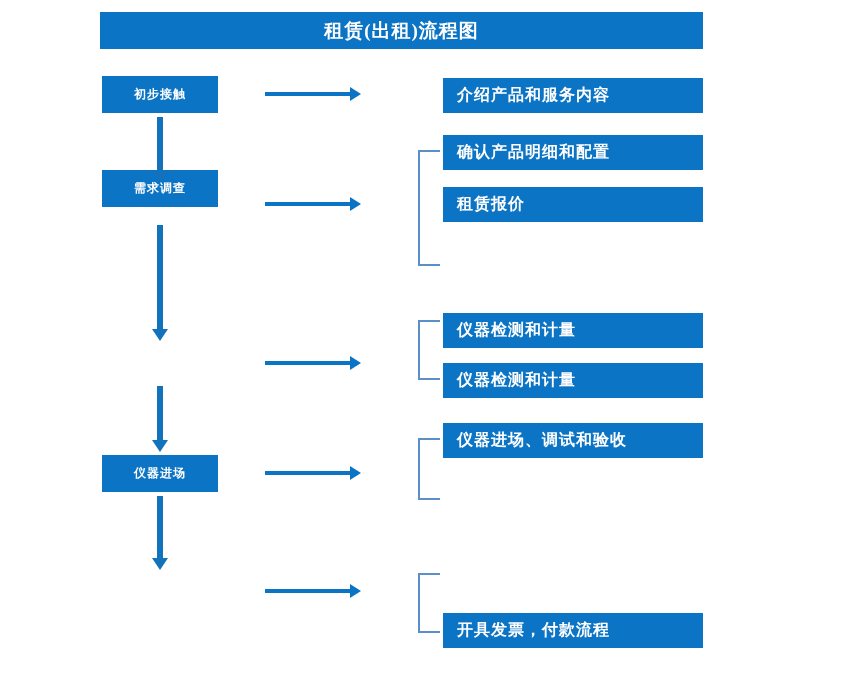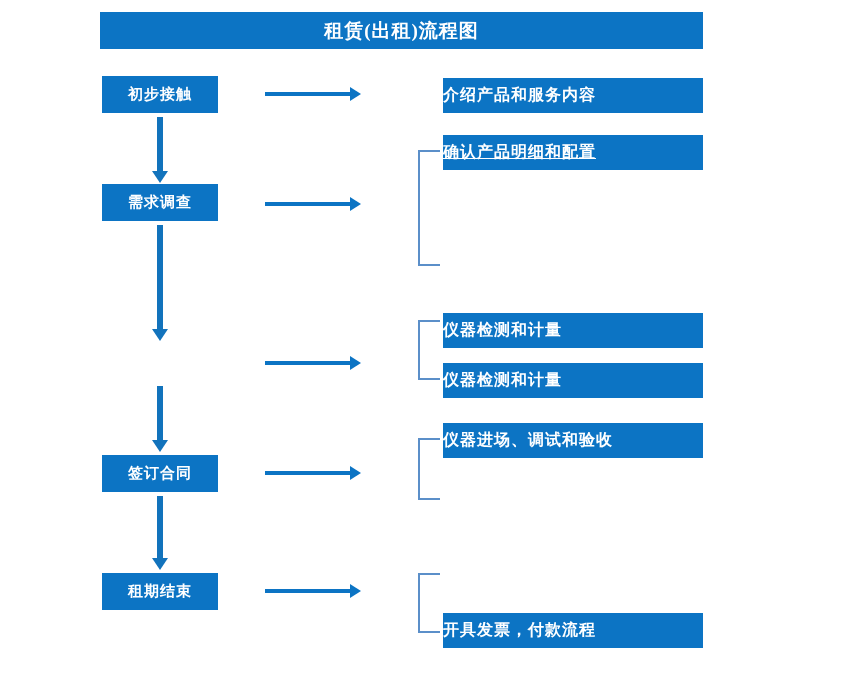--- a/index.html
+++ b/index.html
@@ -39,26 +39,27 @@
     justify-content: center;
     font-size: 19px;
     font-weight: bold;
     letter-spacing: 1px;
   }
   .stage-box {
     left: 102px;
     width: 116px;
     height: 37px;
     justify-content: center;
-    font-size: 15px;
+    font-size: 12px;
   }
   .detail-box {
     left: 443px;
     width: 260px;
     height: 35px;
+    padding-left: 14px;
     font-size: 16px;
   }
   
   .h-arrow {
     position: absolute;
     height: 14px;
     pointer-events: none;
   }
   .h-arrow .shaft {
     position: absolute;
@@ -110,23 +111,22 @@
   }
 </style>
 </head>
 <body>
 
 <div id="canvas">
 
   <div class="title-bar">租赁(出租)流程图</div>
 
   <div class="box stage-box" style="top:76px;">初步接触</div>
-  <div class="box stage-box" style="top:184px;">需求调查</div>
-  <div class="box stage-box" style="top:455px;">签订合同</div>
-  <div class="box stage-box" style="top:573px;">租期结束</div>
+  <div class="box stage-box" style="top:170px;">需求调查</div>
+  <div class="box stage-box" style="top:455px;">仪器进场</div>
 
   <div class="v-arrow" style="left:152px; top:117px; height:66px;">
     <div class="shaft" style="height:54px;"></div>
     <div class="head" style="top:54px;"></div>
   </div>
   <div class="v-arrow" style="left:152px; top:225px; height:116px;">
     <div class="shaft" style="height:104px;"></div>
     <div class="head" style="top:104px;"></div>
   </div>
   <div class="v-arrow" style="left:152px; top:386px; height:66px;">
@@ -158,19 +158,20 @@
     <div class="shaft" style="width:85px;"></div>
     <div class="head" style="left:85px;"></div>
   </div>
 
   <div class="bracket" style="left:418px; top:150px; height:116px;"></div>
   <div class="bracket" style="left:418px; top:320px; height:60px;"></div>
   <div class="bracket" style="left:418px; top:438px; height:62px;"></div>
   <div class="bracket" style="left:418px; top:573px; height:60px;"></div>
 
   <div class="box detail-box" style="top:78px;">介绍产品和服务内容</div>
-  <div class="box detail-box" style="top:135px;text-decoration:underline;">确认产品明细和配置</div>
+  <div class="box detail-box" style="top:135px;">确认产品明细和配置</div>
+  <div class="box detail-box" style="top:187px;">租赁报价</div>
   <div class="box detail-box" style="top:313px;">仪器检测和计量</div>
   <div class="box detail-box" style="top:363px;">仪器检测和计量</div>
   <div class="box detail-box" style="top:423px;">仪器进场、调试和验收</div>
   <div class="box detail-box" style="top:613px;">开具发票，付款流程</div>
 
 </div>
 
 </body></html>

